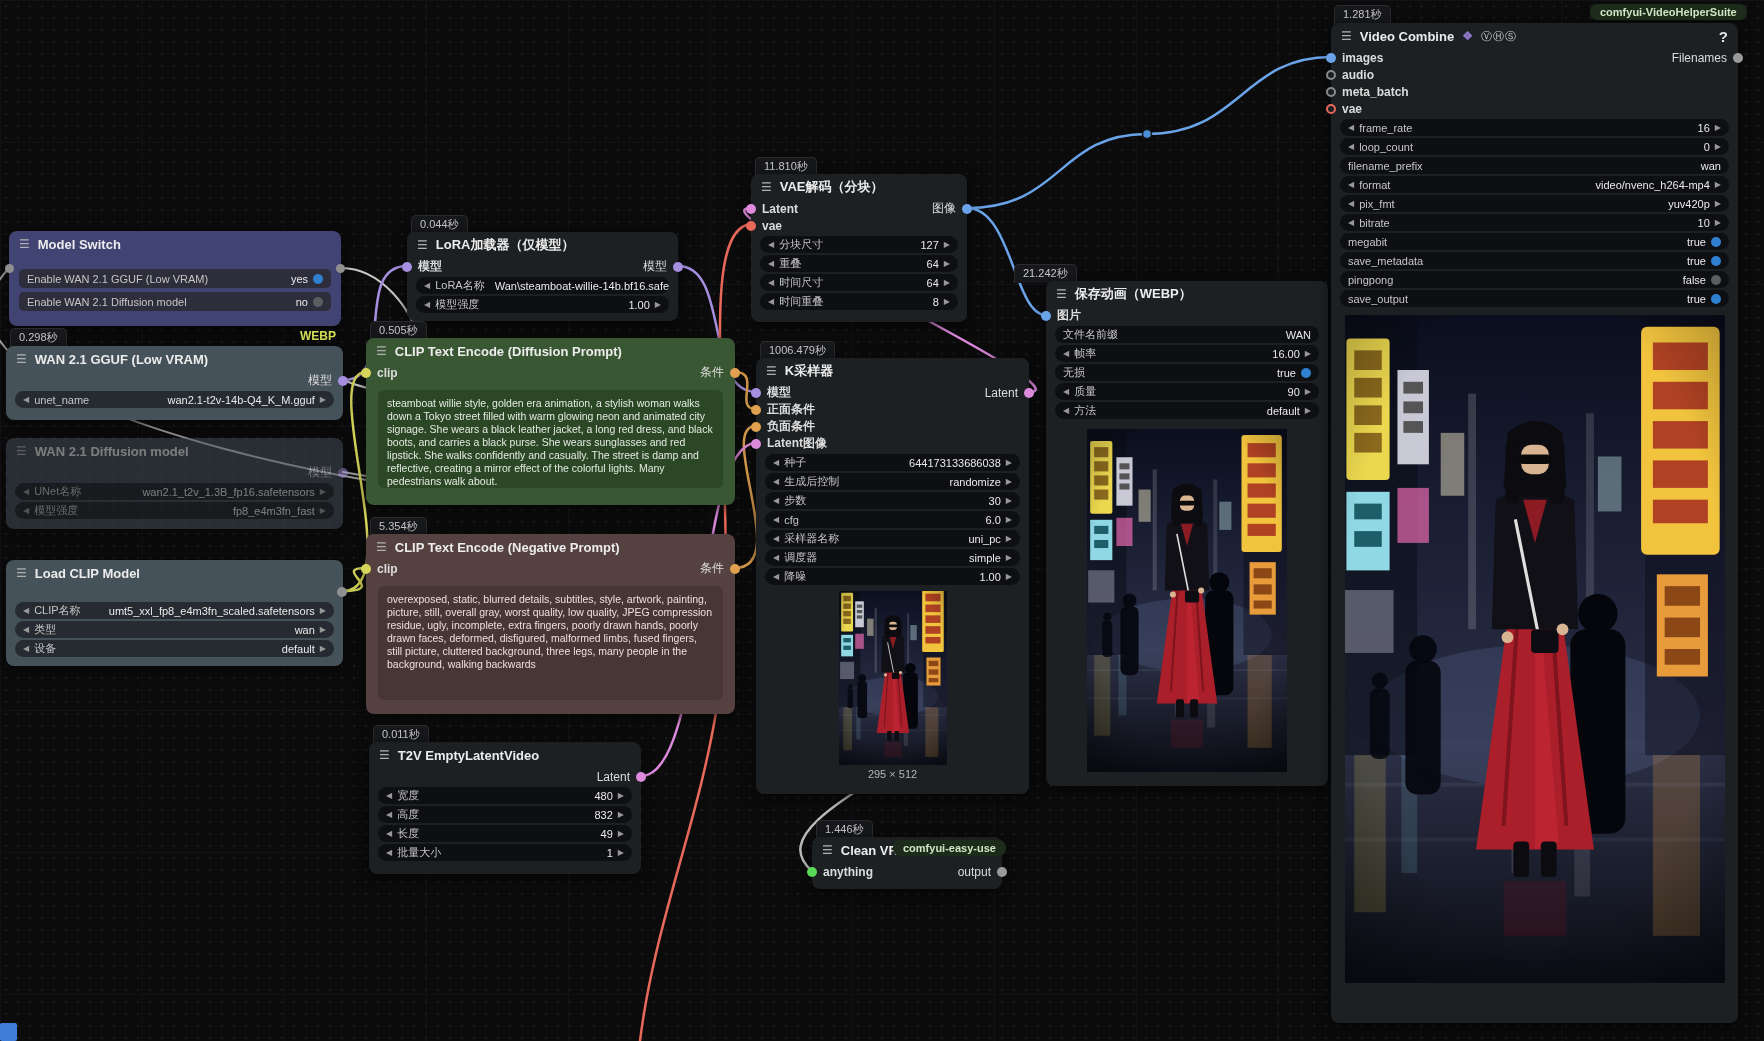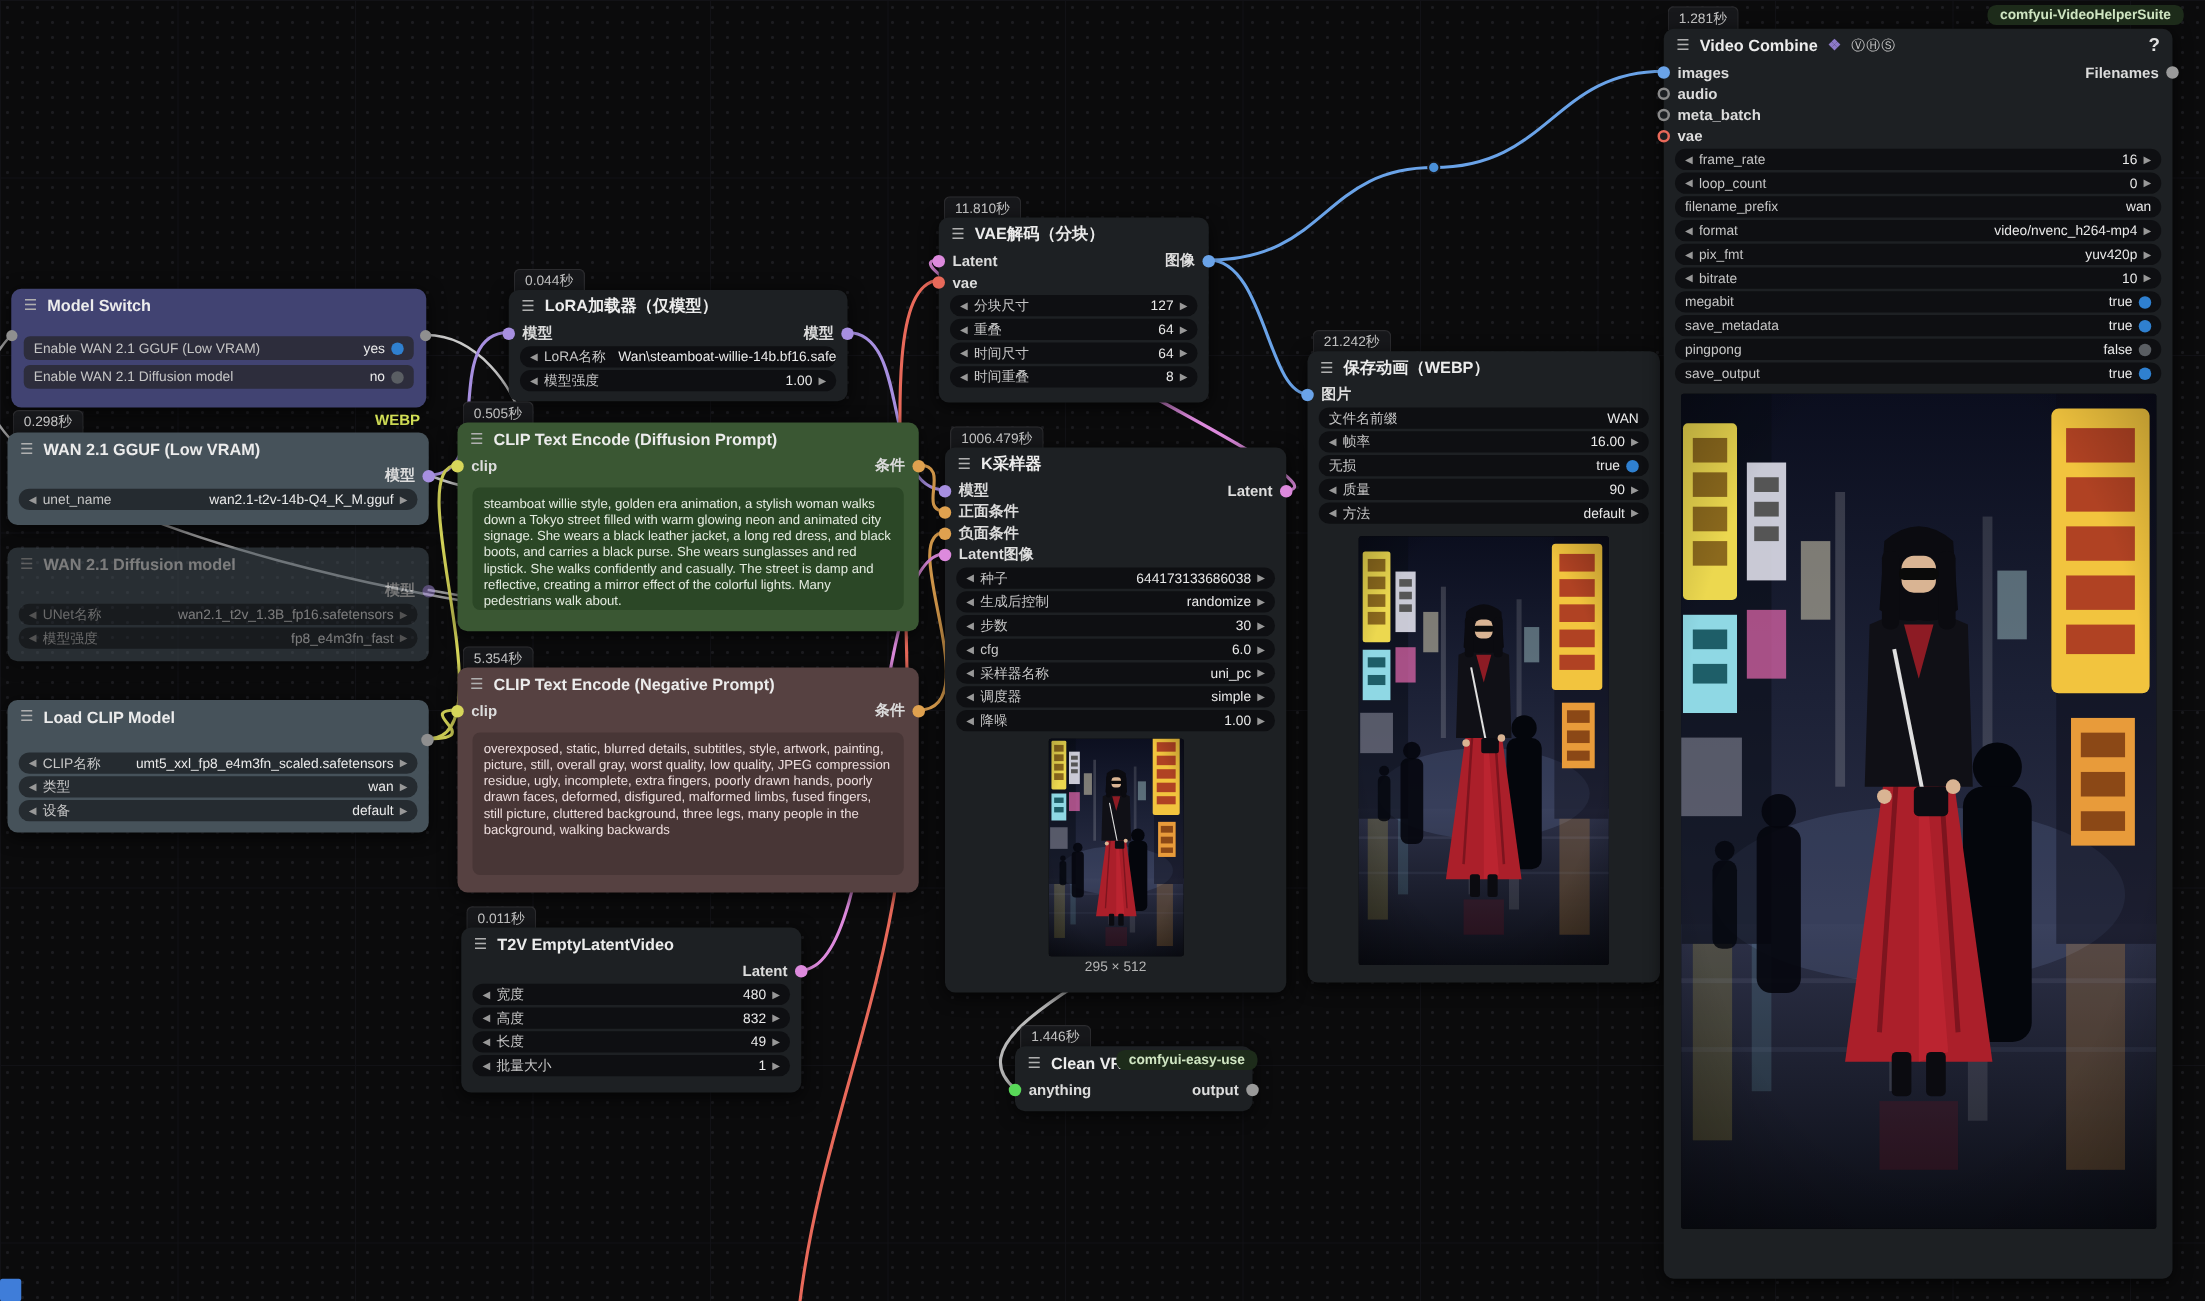--- a/index.html
+++ b/index.html
@@ -8,21 +8,21 @@
  background-image:radial-gradient(circle,#1c1c20 1px,transparent 1.4px),
  linear-gradient(#121216 1px,transparent 1px),
  linear-gradient(90deg,#121216 1px,transparent 1px);
  background-size:12px 12px,142px 142px,142px 142px}
 #wires{position:absolute;left:0;top:0;z-index:1}
 .node{position:absolute;z-index:2;background:#1d2023;border-radius:8px;box-shadow:0 3px 14px rgba(0,0,0,.65);color:#ddd}
 .nh{display:flex;align-items:center;gap:8px;height:26px;padding:0 10px;font-size:13px;font-weight:600;color:#ececec;white-space:nowrap}
 .mi{color:#b0b0b0;font-size:12px;font-weight:400}
 .prow{display:flex;align-items:center;height:17px;padding:0 10px;font-size:12px;color:#dcdcdc;white-space:nowrap}
 .pL{display:flex;align-items:center;gap:6px;font-weight:600}
-.pR{margin-left:auto;display:flex;align-items:center;gap:6px;font-weight:700}
+.pR{margin-left:auto;display:flex;align-items:center;gap:6px;font-weight:400}
 .d{width:10px;height:10px;border-radius:50%;flex:none}
 .dL{margin-left:-15px}
 .dR{margin-right:-15px}
 .c-model{background:#a78fe0}.c-clip{background:#d6d65a}.c-cond{background:#dfa14f}.c-lat{background:#dd8add}
 .c-img{background:#6aa3e8}.c-vae{background:#e8695a}.c-green{background:#58d858}.c-gray{background:#9a9a9a}
 .hollow{background:#1d2023;border:2px solid #8a8a8a}
 .vaehollow{background:#1d2023;border:2px solid #e8695a}
 .w{display:flex;align-items:center;gap:5px;height:17px;margin:2px 9px;padding:0 8px;background:#0e0f12;border-radius:9px;font-size:11px;white-space:nowrap;overflow:hidden}
 .w .lbl{color:#c6c6c6}
 .w .sp{flex:1}
@@ -525,21 +525,21 @@
         <span class="d c-green dL"></span>
         <span>anything</span>
       </span>
     <span class="pR">
         <span>output</span>
         <span class="d c-gray dR"></span>
       </span>
   </div>
 </div>
 
-<div class="tbadge" style="left:1050px;top:264px">21.242秒</div>
+<div class="tbadge" style="left:1014px;top:264px">21.242秒</div>
 <div class="node" style="left:1046px;top:281px;width:282px;height:505px">
   <div class="nh">
       <span class="mi">☰</span>
       <span>保存动画（WEBP）</span>
     </div>
   <div class="prow">
       <span class="pL">
         <span class="d c-img dL"></span>
         <span>图片</span>
       </span>

